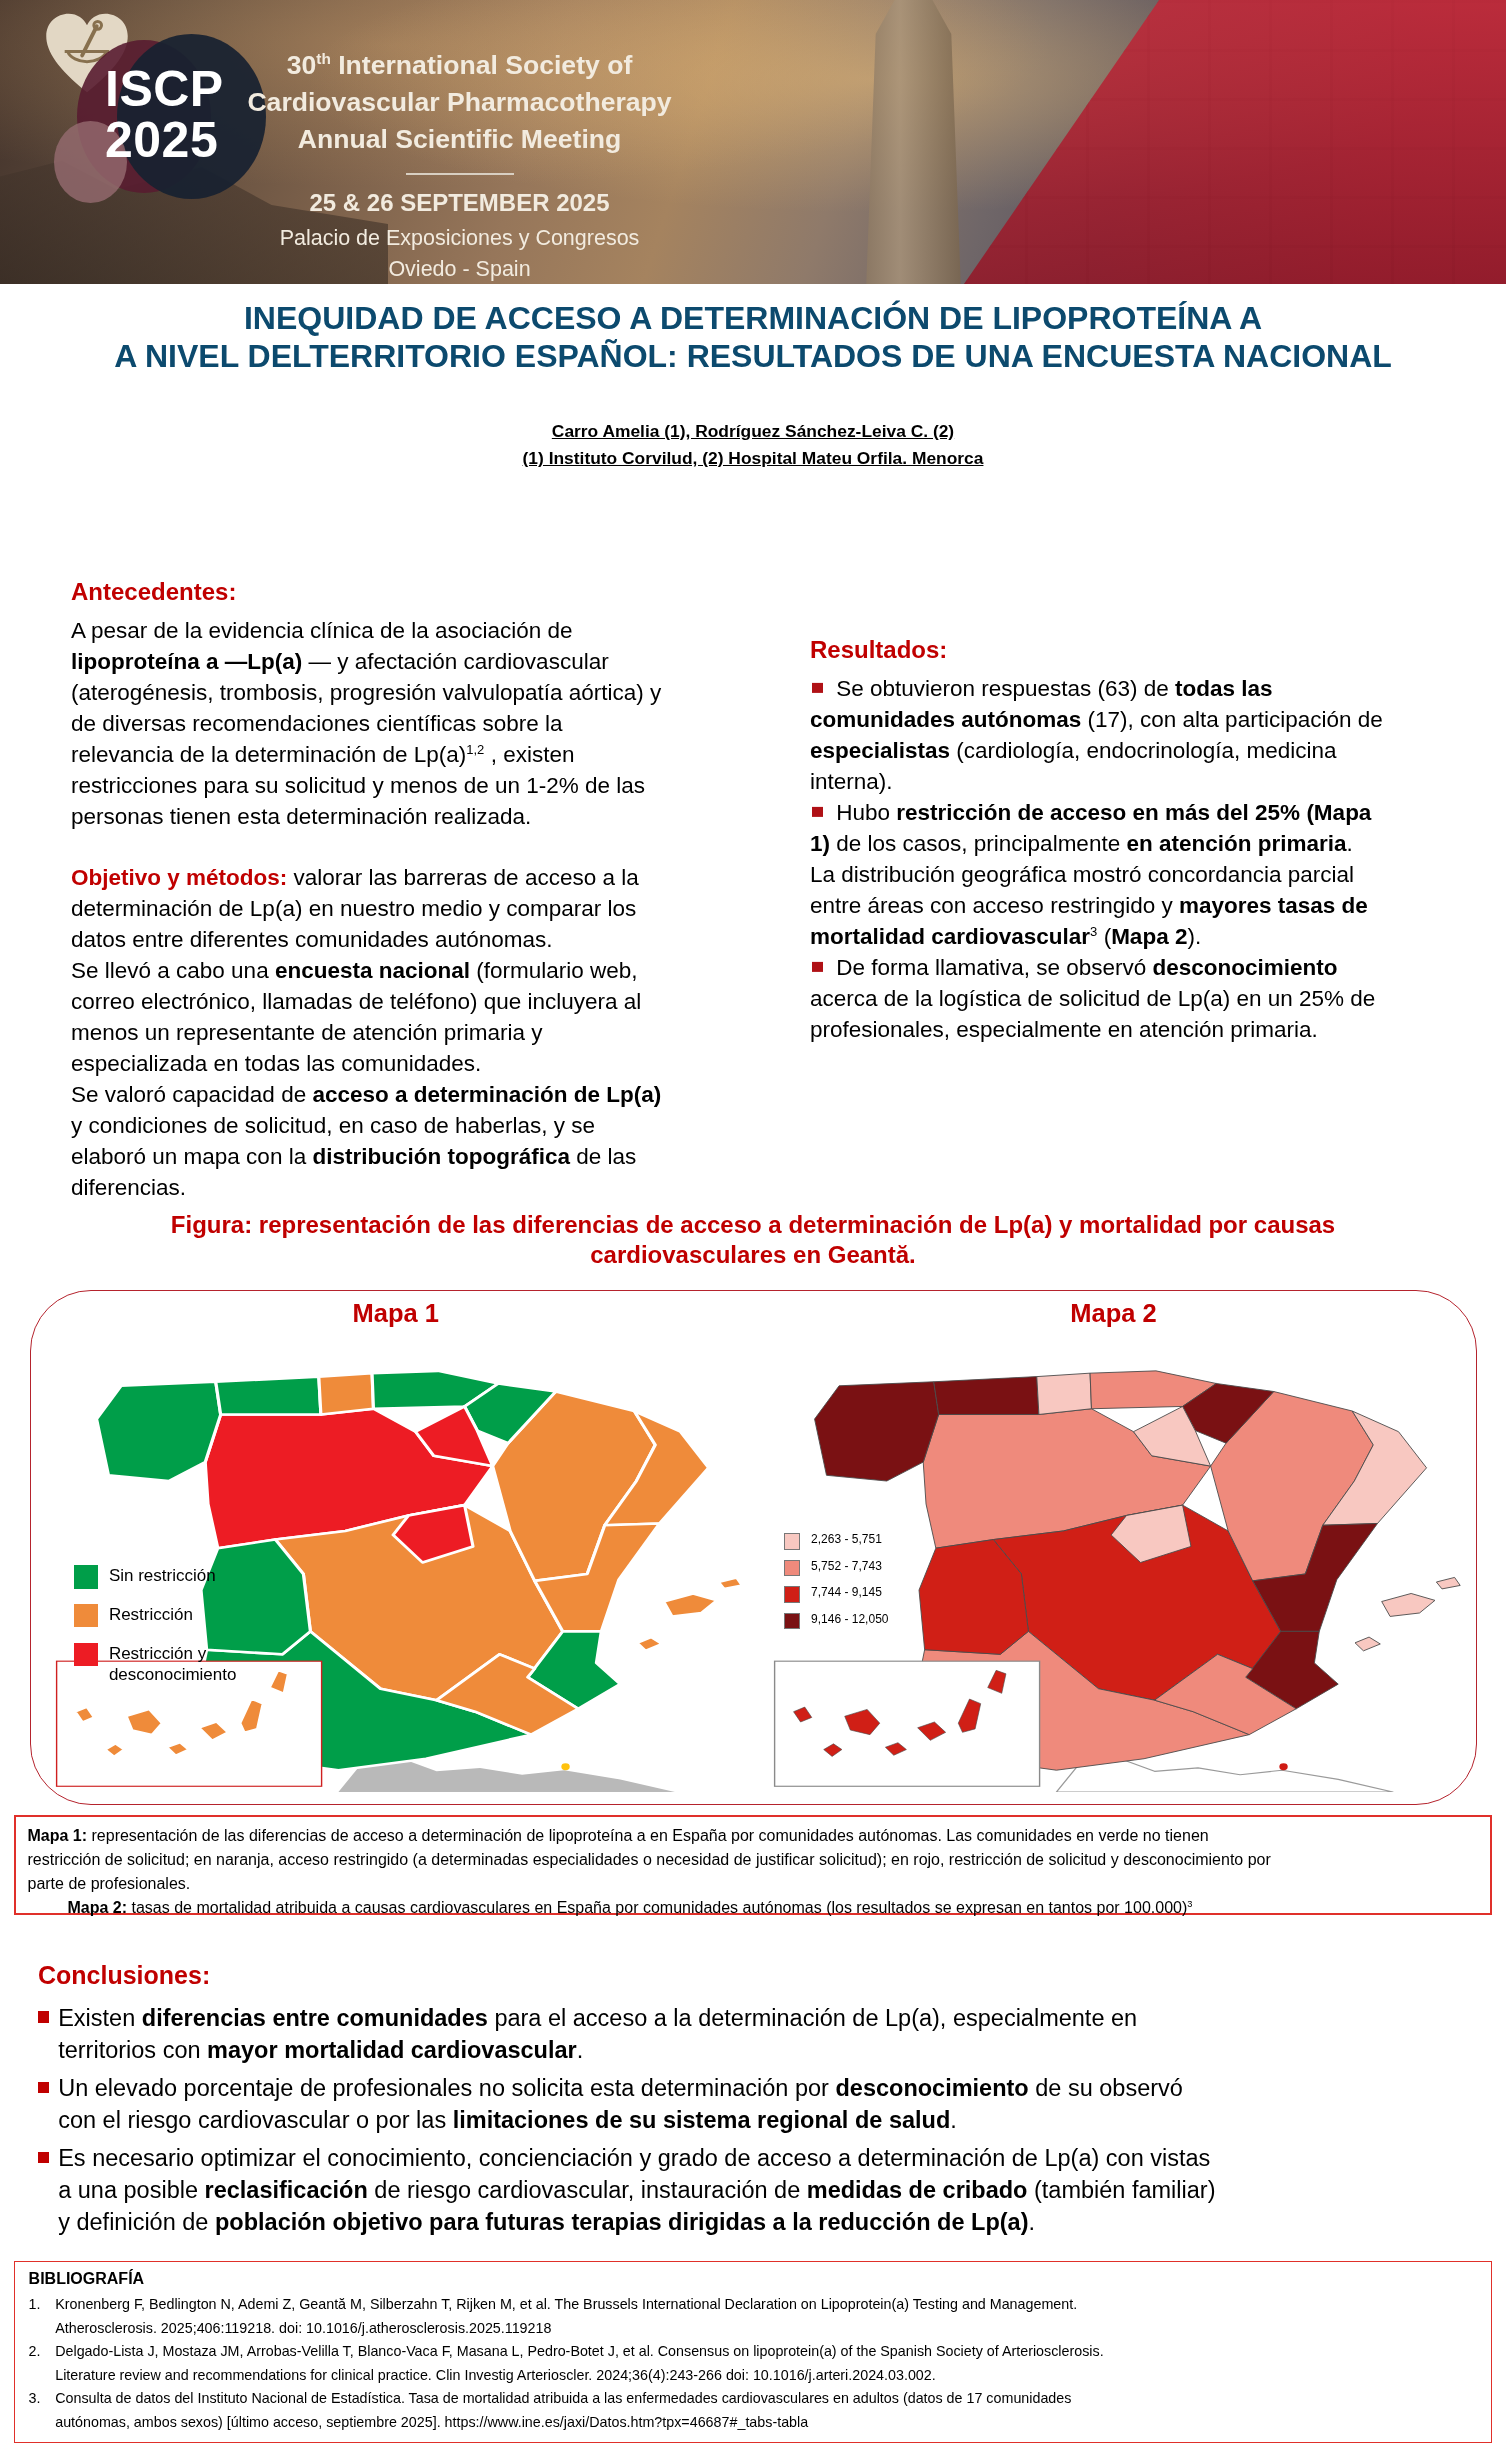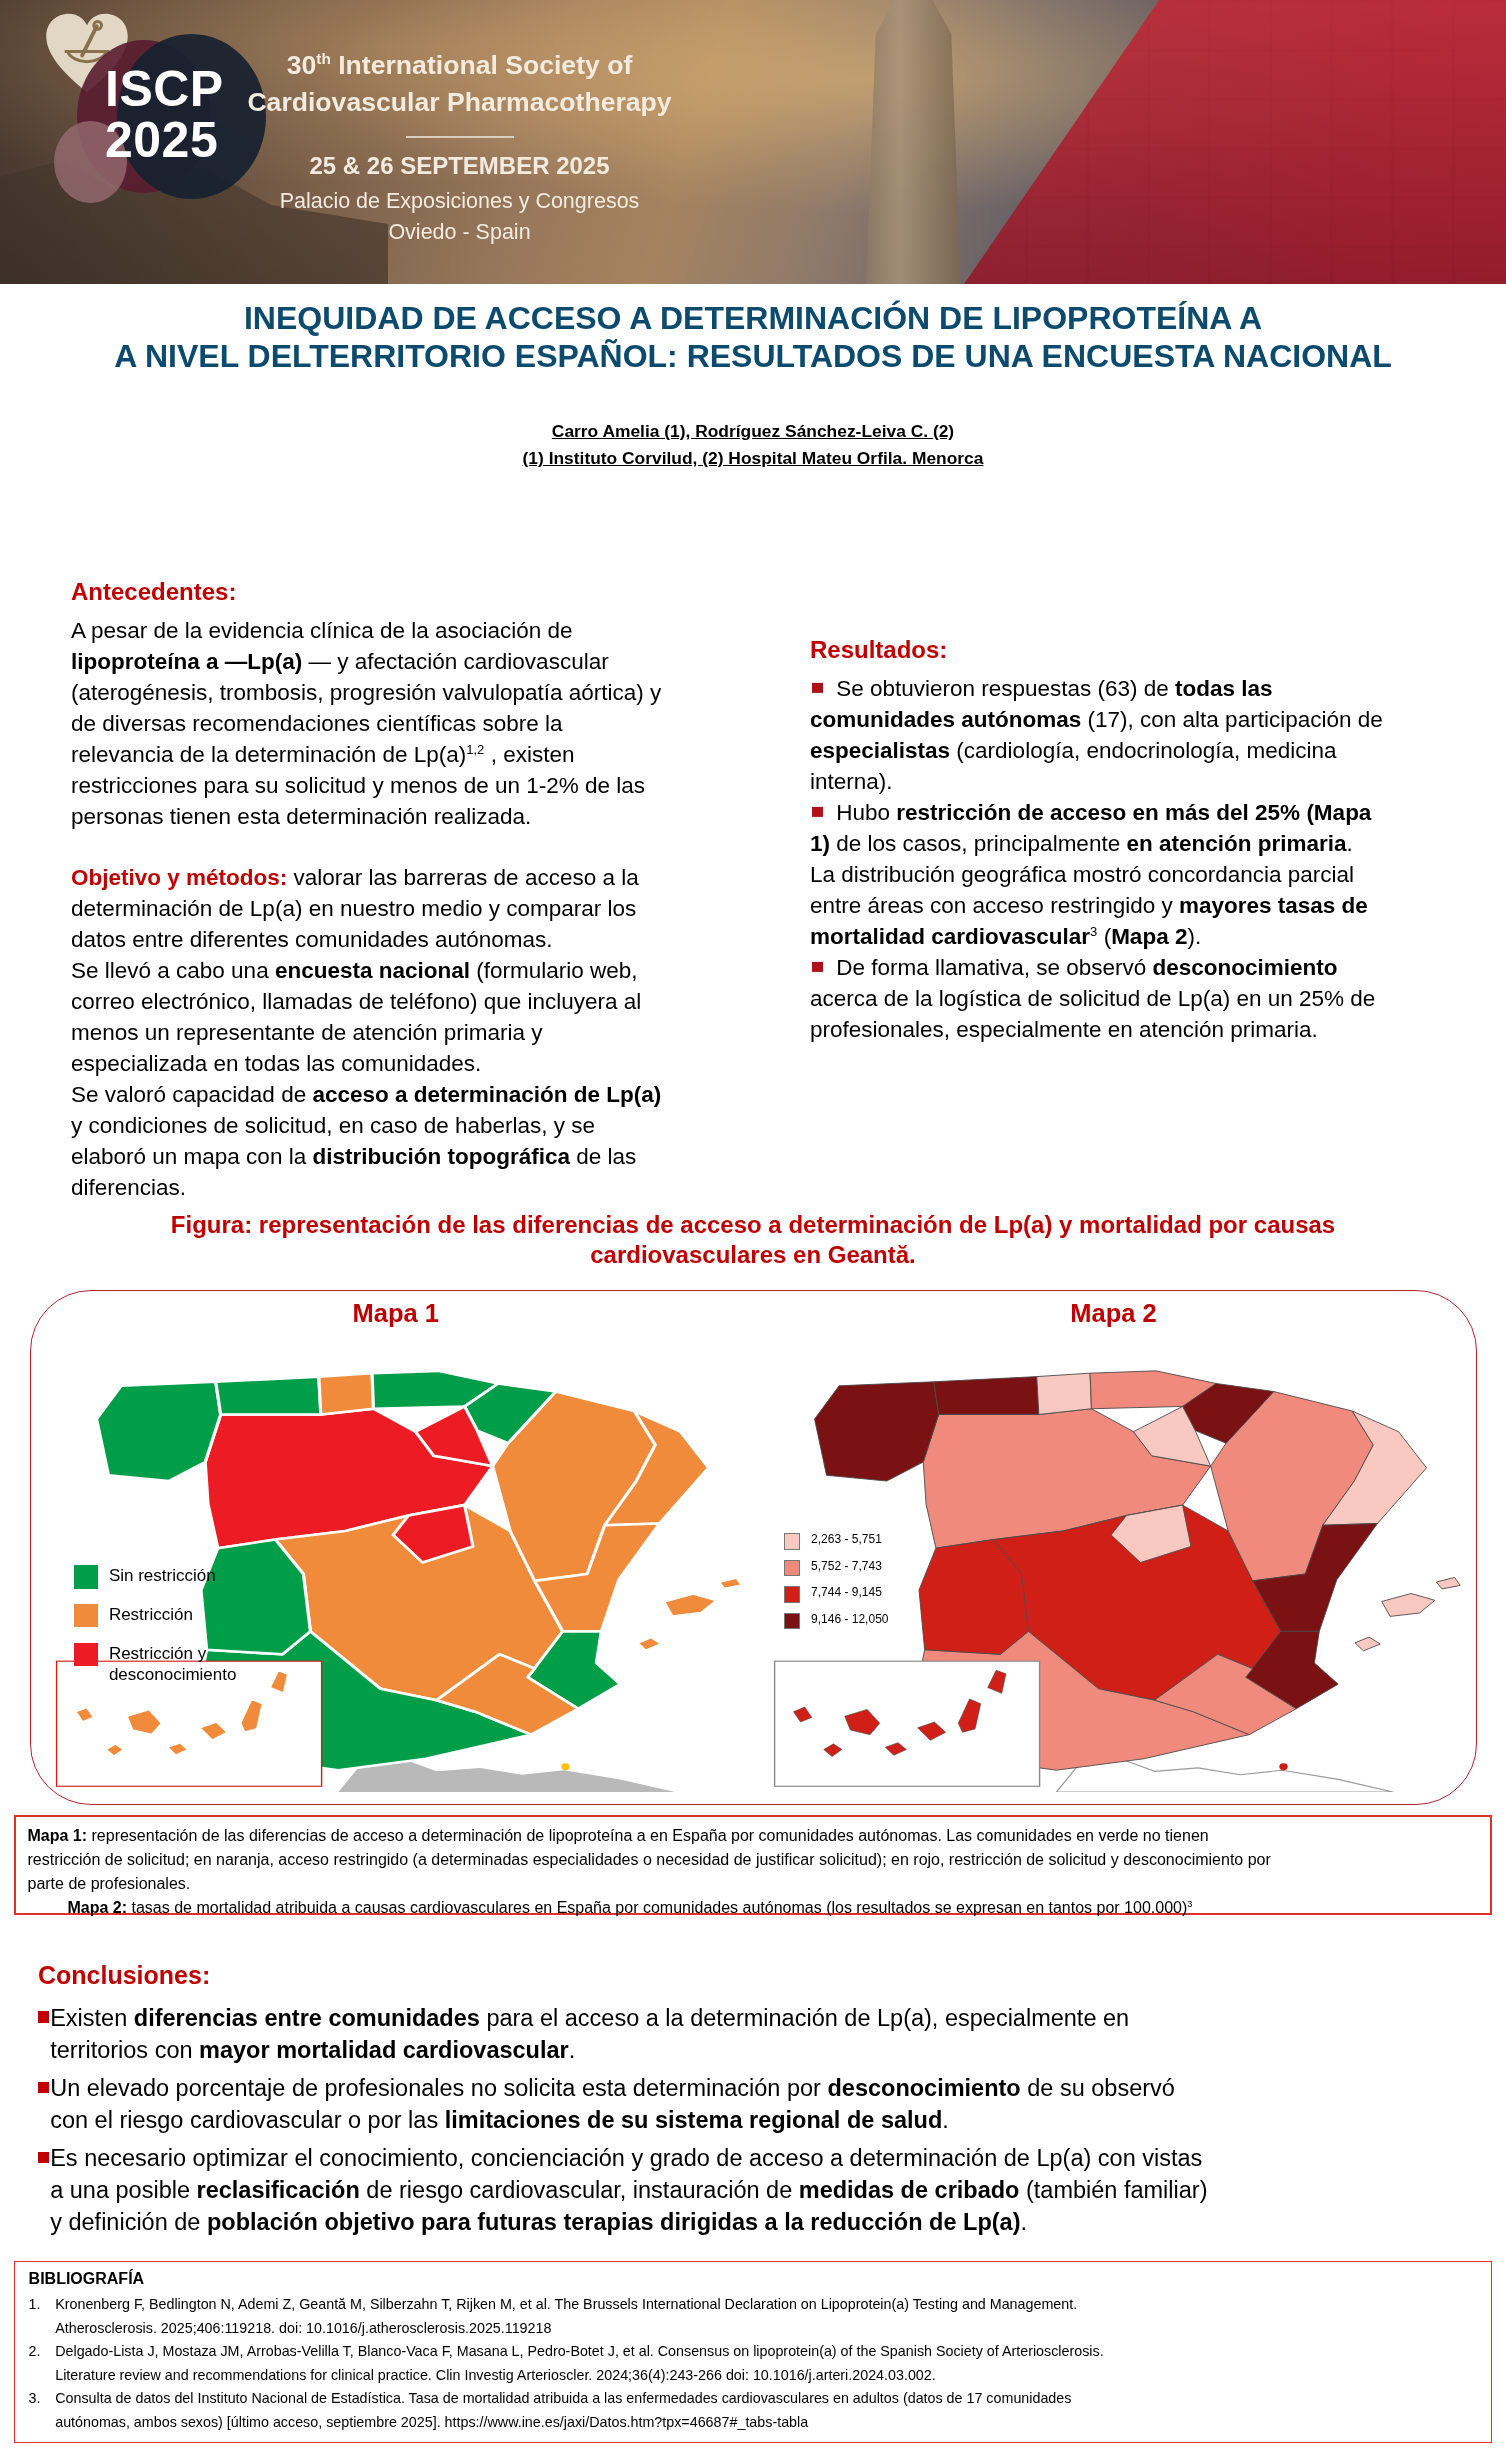--- a/index.html
+++ b/index.html
@@ -67,21 +67,21 @@
   .legend-1 .lg-sw{width:23.5px;height:23.5px;flex:0 0 23.5px;}
   .legend-1 .lg-lb{font-size:17px;line-height:1.25;width:133px;}
   .legend-2 .lg-sw{width:16.4px;height:16.4px;flex:0 0 16.4px;border:0.5px solid #777;}
   .legend-2 .lg-lb{font-size:12px;line-height:1.1;}
 
   
   .map-captions{left:14.3px;top:1815px;width:1478px;height:100px;border:2.6px solid #e0302a;
     padding:7.2px 11.2px;font-size:16px;line-height:24px;background:#fff;}
   .conclusiones{left:38px;top:1961px;width:1436px;}
   .conclusiones .h-acc{font-size:25px;margin-bottom:12.3px;}
-  .c-item{display:flex;gap:1px;margin-bottom:6.1px;}
+  .c-item{display:flex;gap:9px;margin-bottom:6.1px;}
   .c-marker{flex:0 0 11.2px;width:11.2px;height:11.2px;background:var(--accent);margin-top:9.2px;}
   .c-text{font-size:23.5px;line-height:32px;}
   .biblio{left:14.3px;top:2261px;width:1478px;min-height:164px;border:1.5px solid #e0302a;
     padding:8.2px 13.3px;background:#fff;}
   .biblio-h{font-size:16px;font-weight:bold;margin-bottom:5.1px;}
   .b-item{display:flex;font-size:14.3px;line-height:23.5px;}
   .b-num{flex:0 0 26.6px;}
   .b-text{flex:1;}
 </style>
 </head>
@@ -103,20 +103,21 @@
     <div class="circle c-maroon"></div>
     <div class="circle c-navy"></div>
     <div class="circle c-pink"></div>
     <div class="logo-text">
       <div>ISCP</div>
       <div>2025</div>
     </div>
     <div class="org-block">
       <div class="org-line"><span>30</span><sup>th</sup><span> International Society of</span></div>
       <div class="org-line">Cardiovascular Pharmacotherapy</div>
+      <div class="org-line">Annual Scientific Meeting</div>
       <div class="org-divider"></div>
       <div class="org-date">25 &amp; 26 SEPTEMBER 2025</div>
       <div class="org-venue">Palacio de Exposiciones y Congresos</div>
       <div class="org-city">Oviedo - Spain</div>
     </div>
   </header>
 
   <h1 class="abs title">
     <div>INEQUIDAD DE ACCESO A DETERMINACIÓN DE LIPOPROTEÍNA A</div>
     <div>A NIVEL DELTERRITORIO ESPAÑOL: RESULTADOS DE UNA ENCUESTA NACIONAL</div>

